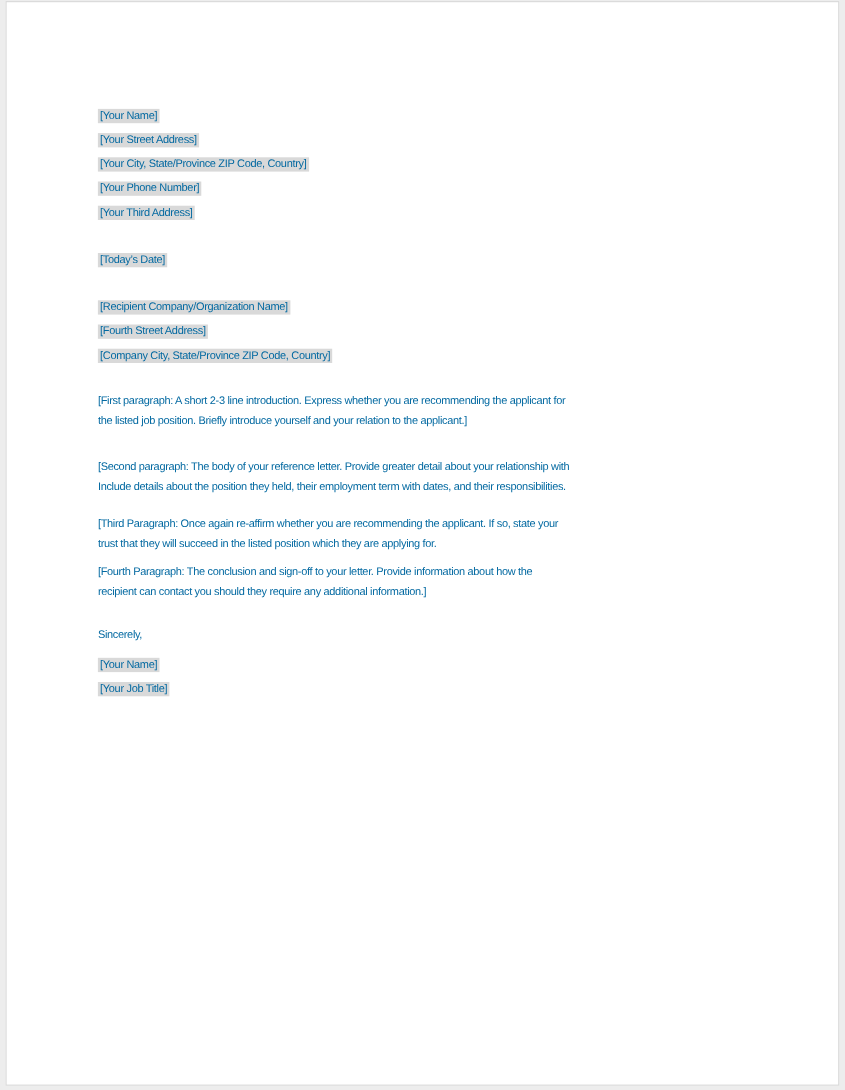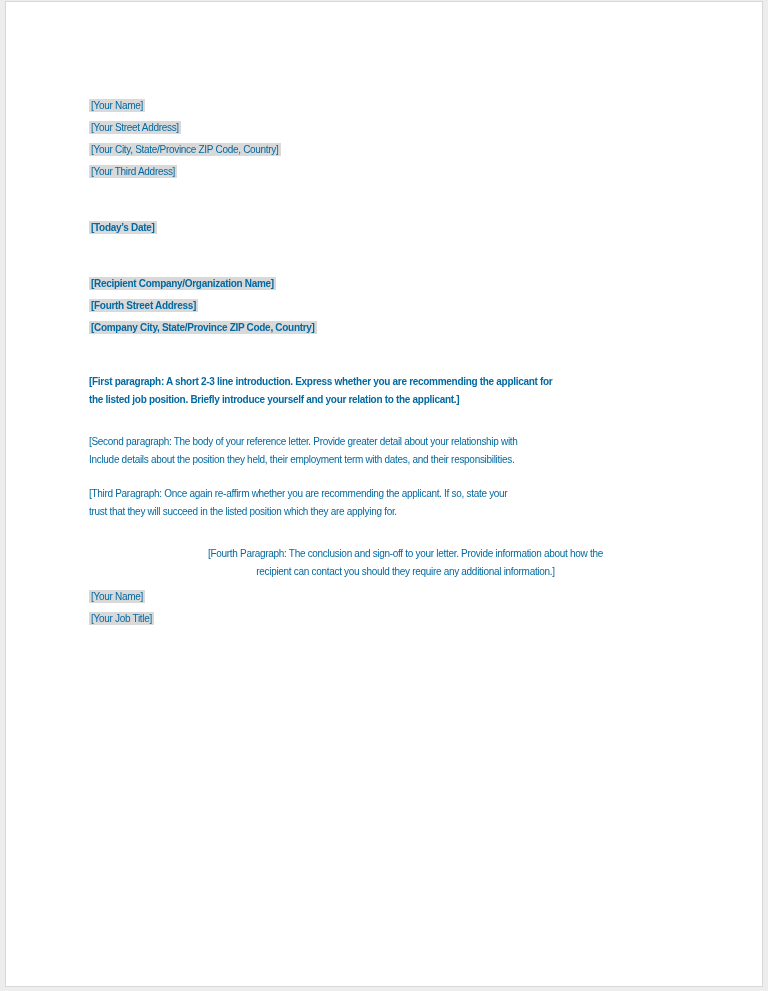--- a/index.html
+++ b/index.html
@@ -36,38 +36,39 @@
     margin: 0;
   }
   .para .pline {
     line-height: 18px;
     white-space: nowrap;
   }
   .hl {
     background: #d9d9d9;
     padding: 1px 2px;
   }
-  .mt-gap   { margin-top: 34px; font-weight: bold; }
+  .mt-gap   { margin-top: 21px; }
   .mt-p2    { margin-top: 24px; }
   .mt-p3    { margin-top: 16px; }
-  .mt-p4    { margin-top: 24px; text-align: center; }
+  .mt-p4    { margin-top: 8px; }
   .mt-close { margin-top: 19px; }
   .mt-sig   { margin-top: 5px; }
   .salutation span { white-space: pre; }
 </style>
 </head>
 <body>
 
 <div class="page">
   <div class="content">
 
     <div>
       <div class="line"><span class="hl">[Your Name]</span></div>
       <div class="line"><span class="hl">[Your Street Address]</span></div>
       <div class="line"><span class="hl">[Your City, State/Province ZIP Code, Country]</span></div>
+      <div class="line"><span class="hl">[Your Phone Number]</span></div>
       <div class="line"><span class="hl">[Your Third Address]</span></div>
     </div>
 
     <div class="line mt-gap"><span class="hl">[Today’s Date]</span></div>
 
     <div class="mt-gap">
       <div class="line"><span class="hl">[Recipient Company/Organization Name]</span></div>
       <div class="line"><span class="hl">[Fourth Street Address]</span></div>
       <div class="line"><span class="hl">[Company City, State/Province ZIP Code, Country]</span></div>
     </div>
@@ -86,20 +87,21 @@
     <div class="para mt-p3">
       <div class="pline">[Third Paragraph: Once again re-affirm whether you are recommending the applicant. If so, state your</div>
       <div class="pline">trust that they will succeed in the listed position which they are applying for.</div>
     </div>
 
     <div class="para mt-p4">
       <div class="pline">[Fourth Paragraph: The conclusion and sign-off to your letter. Provide information about how the</div>
       <div class="pline">recipient can contact you should they require any additional information.]</div>
     </div>
 
+    <div class="line mt-close"><span>Sincerely,</span></div>
 
     <div class="mt-sig">
       <div class="line"><span class="hl">[Your Name]</span></div>
       <div class="line"><span class="hl">[Your Job Title]</span></div>
     </div>
 
   </div>
 </div>
 
 </body></html>

